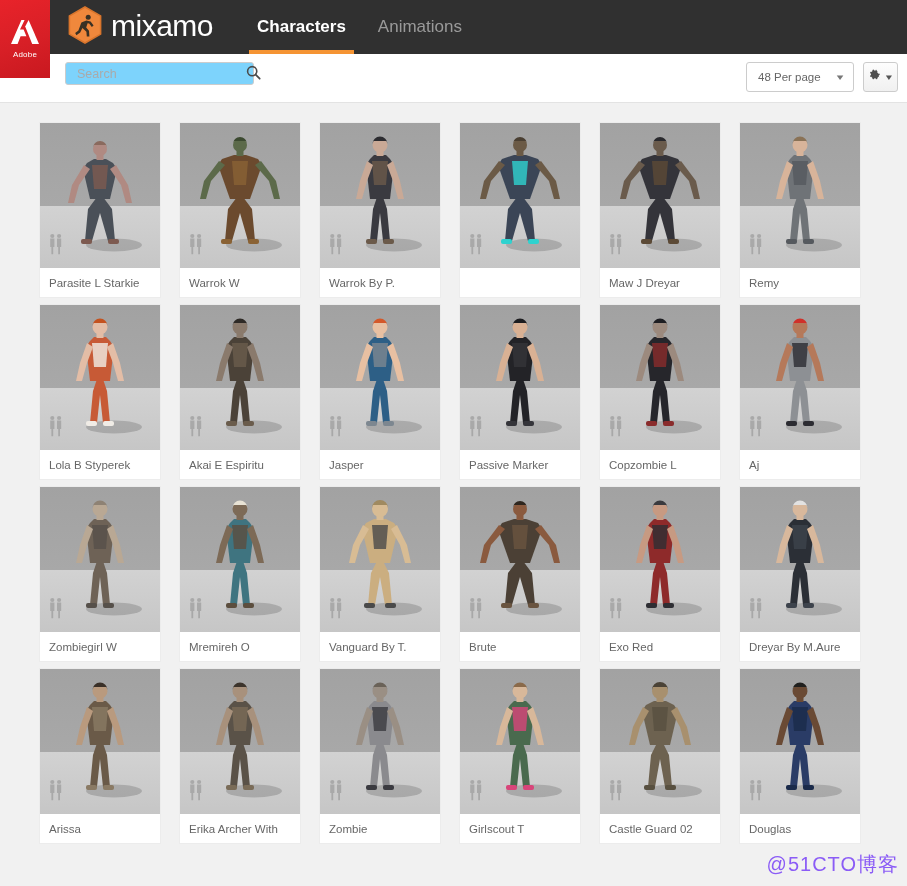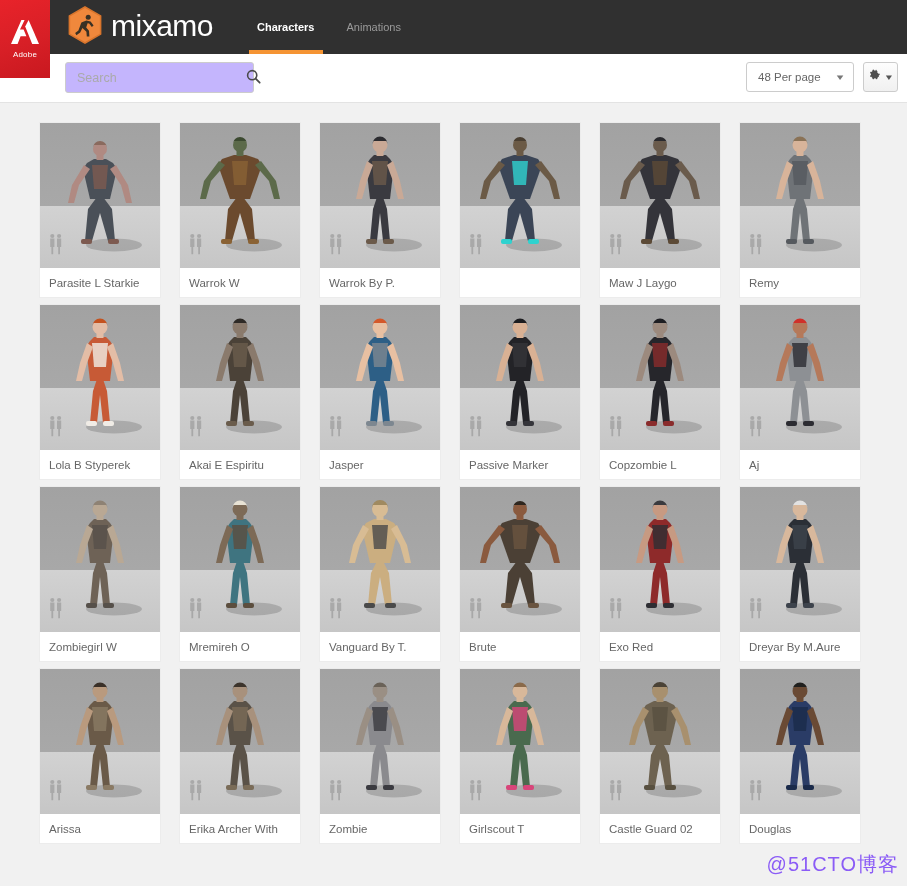--- a/index.html
+++ b/index.html
@@ -65,21 +65,21 @@
 
   .nav {
     display: flex;
     align-items: stretch;
     margin-left: 28px;
   }
   .nav-tab {
     display: flex;
     align-items: center;
     padding: 0 16px;
-    font-size: 11px;
+    font-size: 17px;
     color: #9a9a9a;
     cursor: pointer;
     position: relative;
     white-space: nowrap;
   }
   .nav-tab.active { color: #ffffff; font-weight: bold; }
   .nav-tab.active::after {
     content: "";
     position: absolute;
     left: 8px; right: 8px; bottom: 0;
@@ -95,24 +95,24 @@
     display: flex;
     align-items: center;
     border-bottom: 1px solid #e3e3e3;
   }
 
   .search-wrap {
     position: absolute;
     left: 65px;
     top: 8px;
     width: 189px;
-    height: 31px;
+    height: 23px;
     border: 1px solid #cccccc;
     border-radius: 3px;
-    background: #c4b5fd;
+    background: #7dd3fc;
     display: flex;
     align-items: flex-end;
   }
   .search-input {
     border: 0;
     outline: 0;
     flex: 1;
     height: 100%;
     padding: 0 8px 0 11px;
     font-size: 12.5px;
@@ -436,21 +436,21 @@
             </svg></div>
           <div class="scale-icon"><svg width="16" height="22" viewBox="0 0 16 22" aria-hidden="true">
               <g fill="#8e8e8e">
                 <circle cx="4.3" cy="3" r="2.1"></circle>
                 <path d="M2.2 5.6h4.2v8.4H5.2v7.2H3.4v-7.2H2.2Z"></path>
                 <circle cx="11.1" cy="3" r="2.1"></circle>
                 <path d="M9 5.6h4.2v8.4h-1.2v7.2h-1.8v-7.2H9Z"></path>
               </g>
             </svg></div>
         </div>
-        <div class="label">Maw J Laygo</div>
+        <div class="label">Maw J Dreyar</div>
       </div>
       <div class="card">
         <div class="thumb">
           <div class="bg-top"></div>
           <div class="bg-floor"></div>
           <div class="figure"><svg width="120" height="145" viewBox="0 0 120 145" aria-hidden="true">
               <ellipse cx="74" cy="122" rx="28" ry="6.5" fill="#000" opacity="0.16"></ellipse>
               <path d="M50 118 L53 86 L57 74 L63 74 L67 86 L70 118 L63 118 L60 90 L57 118 Z" fill="#6f7377"></path>
               <rect x="46" y="116" width="11" height="5" rx="2" fill="#55595e"></rect>
               <rect x="63" y="116" width="11" height="5" rx="2" fill="#55595e"></rect>

